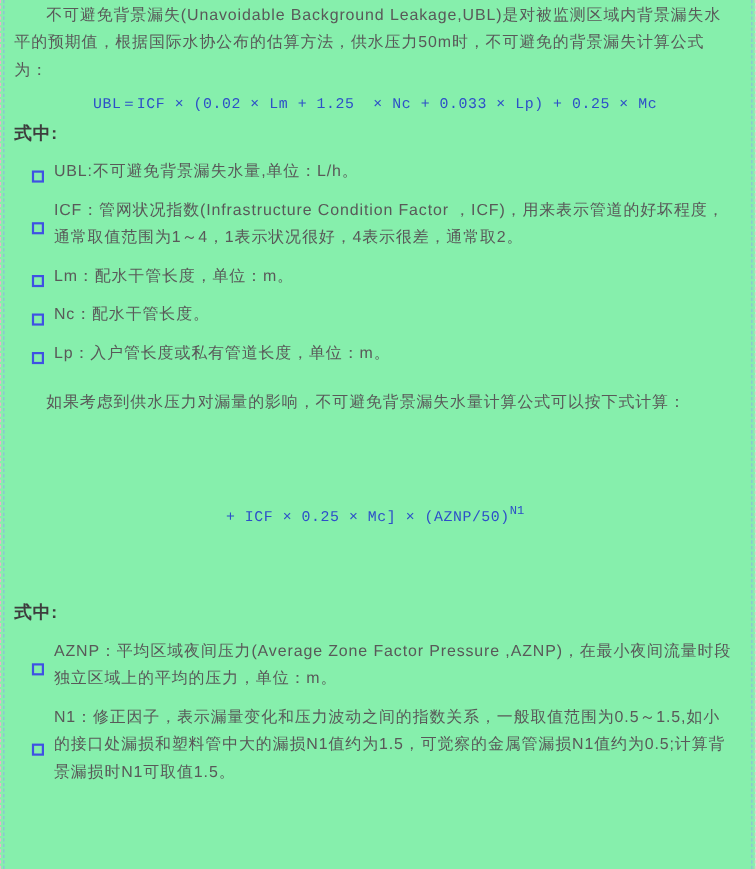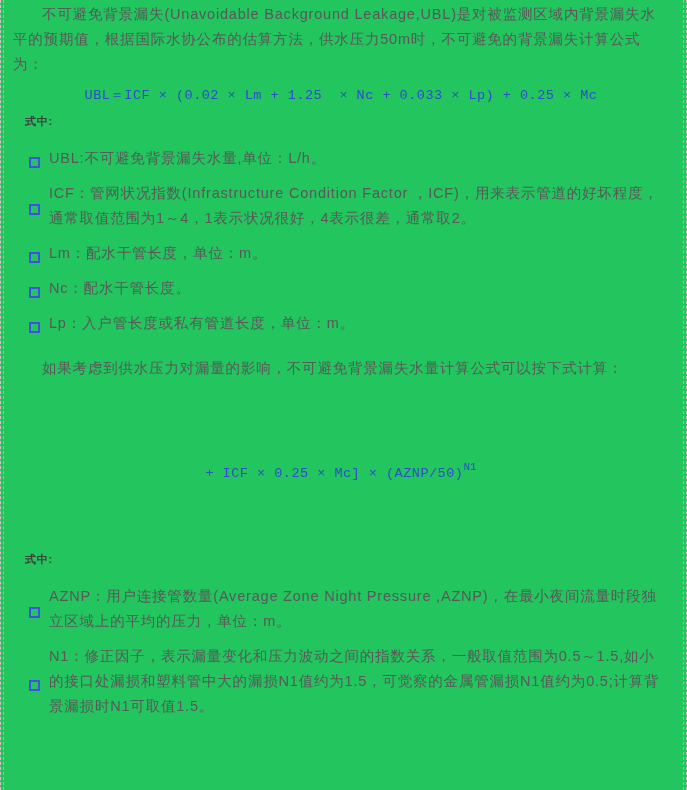--- a/index.html
+++ b/index.html
@@ -1,21 +1,21 @@
 <!DOCTYPE html>
 <html><head>
 <meta charset="utf-8">
 <style>
   html, body { margin: 0; padding: 0; background: #ffffff; }
   .page {
     position: relative;
     width: 687px;
     height: 790px;
     box-sizing: border-box;
-    background: #22c55e;
+    background: #86efac;
     border-left: 1px dashed #eab8c6;
     border-right: 1px dashed #eab8c6;
     overflow: hidden;
     font-family: "Liberation Sans", "DejaVu Sans", sans-serif;
     color: #595959;
   }
   .inner {
     box-sizing: border-box;
     height: 100%;
     margin: 0 2px;
@@ -43,25 +43,25 @@
   .formula-1 { margin-top: 8px; height: 22px; line-height: 22px; }
   .formula-2 { margin-top: 28px; line-height: 26px; }
   .formula-2 .line { display: block; }
   .sup {
     font-size: 11px;
     position: relative;
     top: -7px;
     letter-spacing: 0;
   }
   .where-label {
-    font-size: 11px;
+    font-size: 16px;
     font-weight: bold;
     color: #3d3d3d;
     line-height: 25px;
-    margin: 12px;
+    margin: 0;
     letter-spacing: 0.8px;
   }
   .where-1 { margin-top: 2px; }
   .where-2 { margin-top: 8px; }
   .def-list { margin: 10px 0 0 0; padding: 0; list-style: none; }
   .def-item {
     display: flex;
     align-items: center;
     margin-top: 10px;
     font-size: 14.5px;
@@ -120,21 +120,21 @@
 
     <div class="formula formula-2">
       <span class="line"><span>+ ICF × 0.25 × Mc] × (AZNP/50)</span><span class="sup">N1</span></span>
     </div>
 
     <p class="where-label where-2">式中:</p>
 
     <ul class="def-list">
       <li class="def-item">
         <span class="bullet-square"></span>
-        <span class="def-text">AZNP：用户连接管数量(Average Zone Night Pressure ,AZNP)，在最小夜间流量时段独立区域上的平均的压力，单位：m。</span>
+        <span class="def-text">AZNP：平均区域夜间压力(Average Zone Factor Pressure ,AZNP)，在最小夜间流量时段独立区域上的平均的压力，单位：m。</span>
       </li>
       <li class="def-item">
         <span class="bullet-square"></span>
         <span class="def-text">N1：修正因子，表示漏量变化和压力波动之间的指数关系，一般取值范围为0.5～1.5,如小的接口处漏损和塑料管中大的漏损N1值约为1.5，可觉察的金属管漏损N1值约为0.5;计算背景漏损时N1可取值1.5。</span>
       </li>
     </ul>
 
   </div>
 </div>
 

